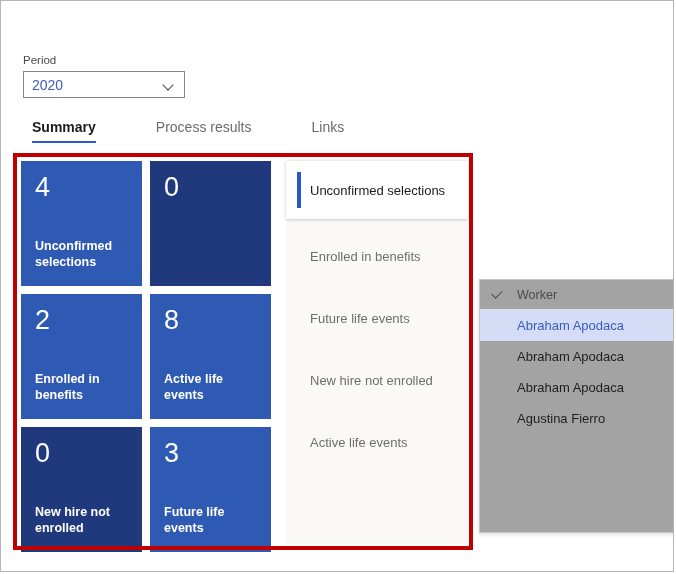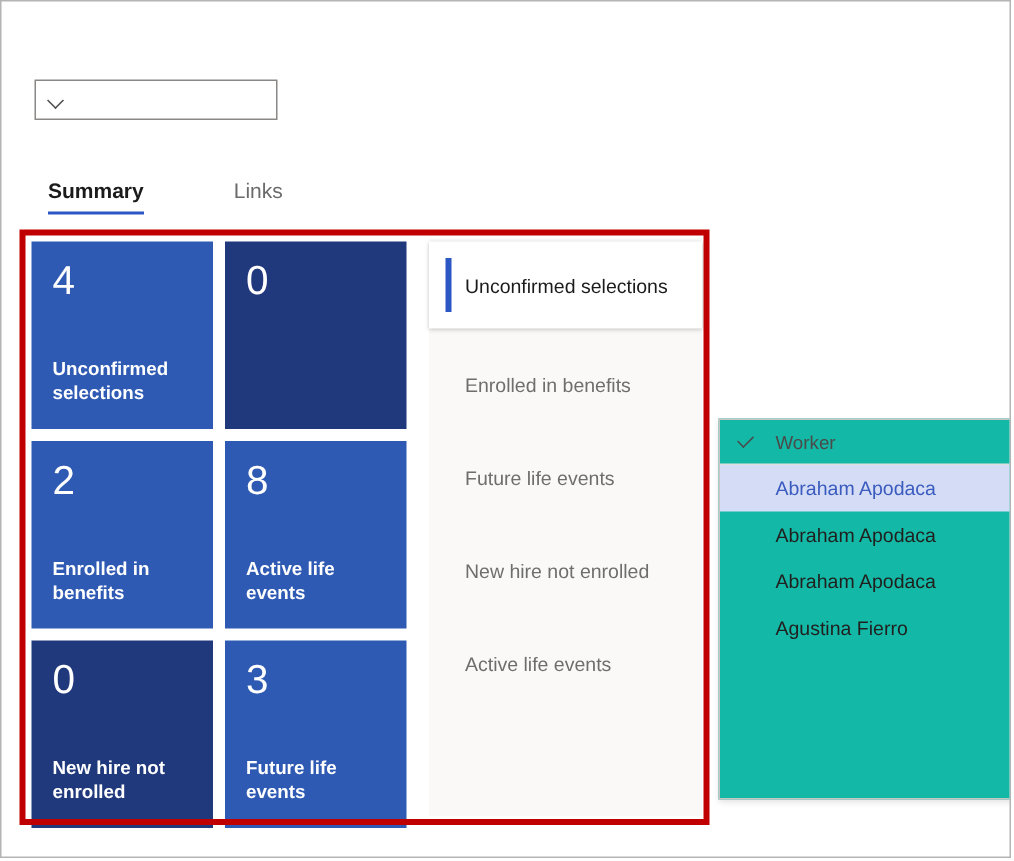--- a/index.html
+++ b/index.html
@@ -198,21 +198,21 @@
     background: #2b57c4;
   }
 
   
   #worker-panel {
     position: absolute;
     left: 478px;
     top: 278px;
     width: 198px;
     height: 254px;
-    background: #14b8a6;
+    background: #a3a3a3;
     border: 1px solid #c8c6c4;
     border-right: none;
     box-sizing: border-box;
     box-shadow: 0 1.5px 4px rgba(0,0,0,0.12);
     overflow: hidden;
   }
   #worker-header {
     height: 30px;
     display: flex;
     align-items: center;
@@ -258,27 +258,30 @@
     color: #3b5bbf;
   }
 </style>
 </head>
 <body>
 
 <div id="page" style="background: rgb(255, 255, 255); border-color: rgb(180, 180, 180);">
 
 
   <div id="period-group">
+    <span id="period-label">Period</span>
     <div id="period-select">
+      <span id="period-value" style="color: rgb(59, 91, 191);">2020</span>
       <span class="chevron-down"></span>
     </div>
   </div>
 
   <div id="tabs">
     <div class="tab active" style="--accent: #2b57c4;">Summary</div>
+    <div class="tab">Process results</div>
     <div class="tab">Links</div>
   </div>
 
   <div id="tiles">
     <div class="tile" id="tile-0" style="background: rgb(47, 90, 179);">
       <div class="tile-count">4</div>
       <div class="tile-label">Unconfirmed selections</div>
     </div>
     <div class="tile" id="tile-1" style="background: rgb(32, 56, 124);">
       <div class="tile-count">0</div>

